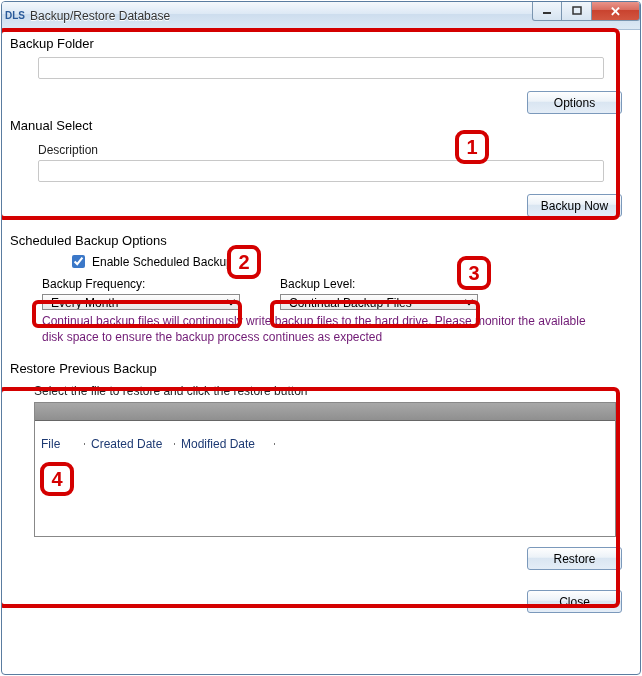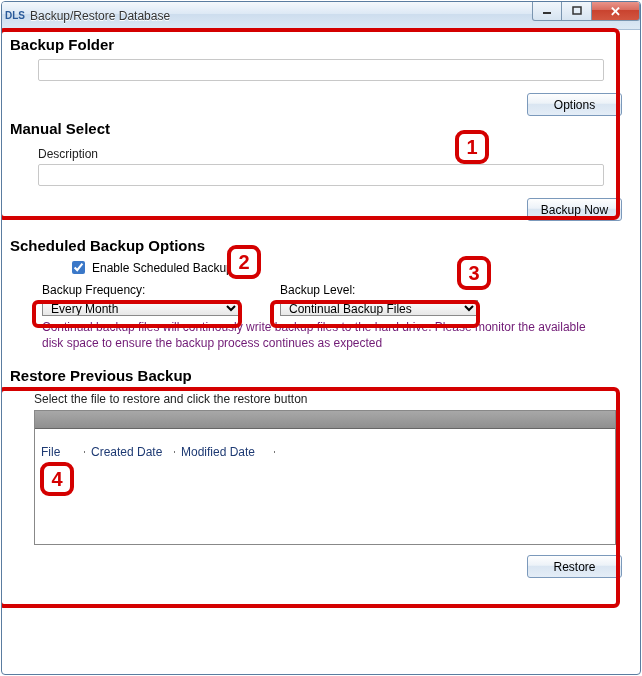--- a/index.html
+++ b/index.html
@@ -76,22 +76,22 @@
     font-size: 13px;
     font-weight: bold;
   }
   .win-btn.min { border-bottom-left-radius: 3px; }
   .content {
     flex: 1;
     padding: 4px 8px 8px 8px;
     position: relative;
   }
   .section-title {
-    font-weight: bold;
-    font-size: 15px;
+    font-weight: normal;
+    font-size: 13px;
     margin: 2px 0 4px 0;
   }
   .inner-pad { padding: 2px 28px 4px 28px; }
   .text-input {
     width: 100%;
     height: 22px;
     border: 1px solid #c8c8c8;
     border-radius: 2px;
     padding: 2px 4px;
     font-family: inherit;
@@ -275,20 +275,23 @@
           <div class="th" style="width:100px">Modified Date</div>
           <div class="th" style="flex:1;border-right:none"></div>
         </div>
         <div class="tbody"></div>
       </div>
     </div>
     <div class="row-right" style="margin-top:10px;">
       <button class="btn">Restore</button>
     </div>
 
+    <div class="row-right" style="margin-top:20px;">
+      <button class="btn">Close</button>
+    </div>
 
     <div class="overlay">
       <div class="redbox" style="left:-4px; top:-2px; width:622px; height:192px;"></div>
       <div class="redlabel" style="left:453px; top:100px;">1</div>
 
       <div class="redbox" style="left:30px; top:270px; width:210px; height:28px;"></div>
       <div class="redlabel" style="left:225px; top:215px;">2</div>
 
       <div class="redbox" style="left:268px; top:270px; width:210px; height:28px;"></div>
       <div class="redlabel" style="left:455px; top:226px;">3</div>

